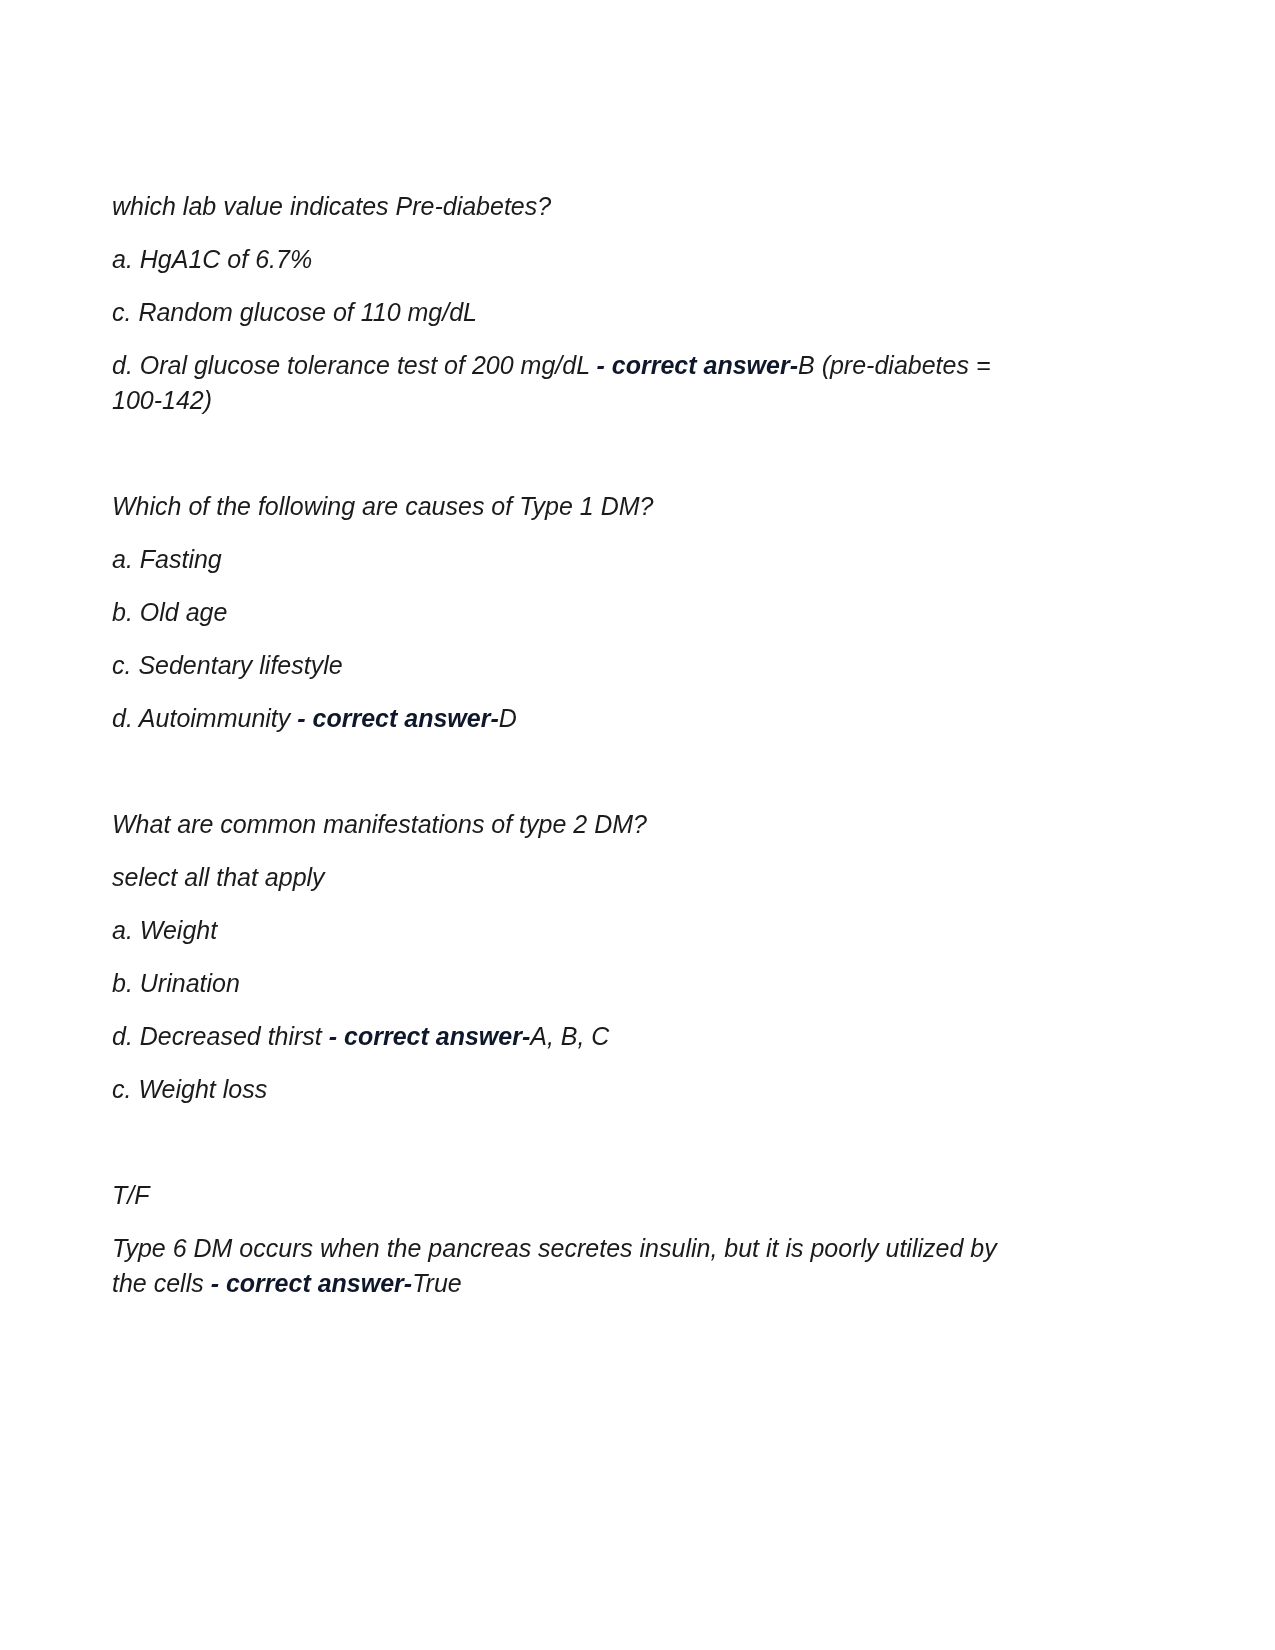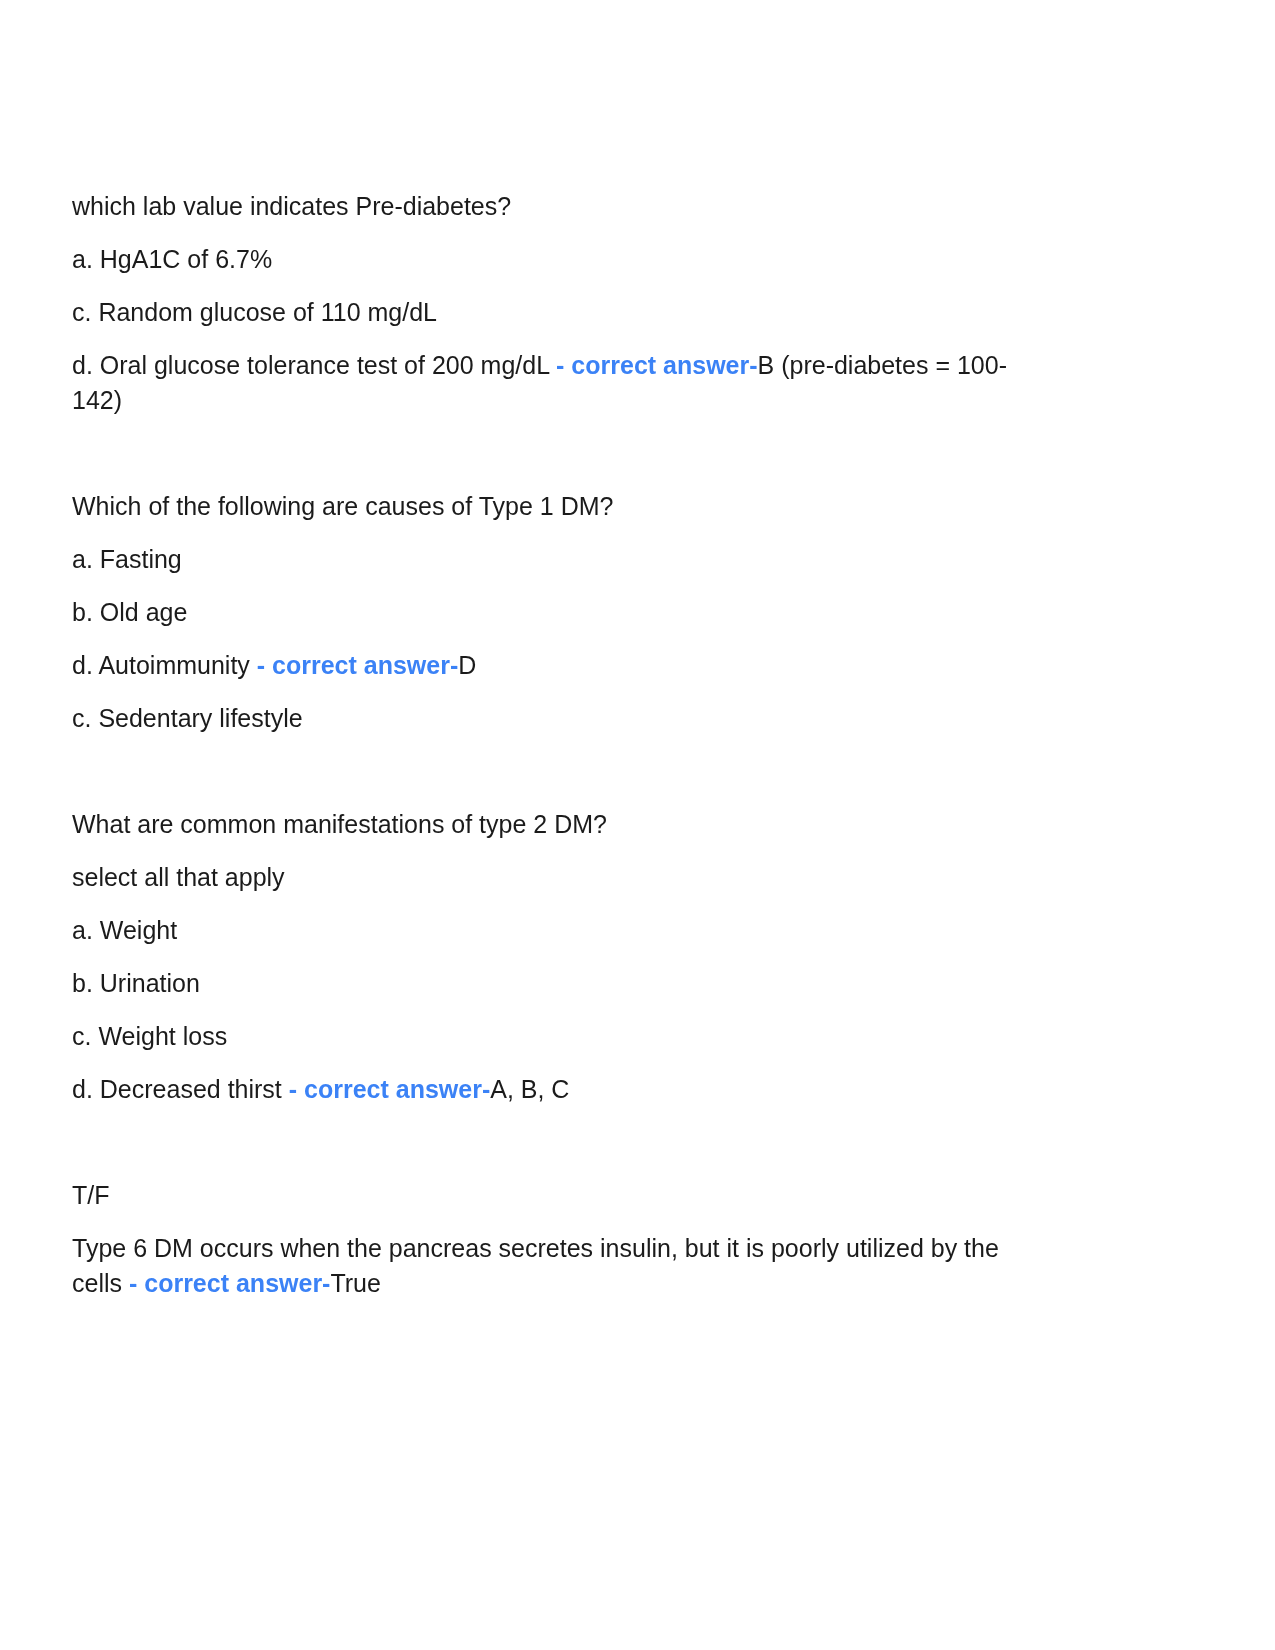--- a/index.html
+++ b/index.html
@@ -6,59 +6,60 @@
     margin: 0;
     padding: 0;
     background: #ffffff;
   }
   .page {
     position: relative;
     width: 1168px;
     height: 1650px;
     background: #ffffff;
     box-sizing: border-box;
-    padding: 189px 142px 0 72px;
+    padding: 189px 142px 0 112px;
     font-family: "Liberation Sans", sans-serif;
     font-size: 25px;
     line-height: 35px;
     color: #1b1b1b;
     overflow: hidden;
+    font-style: italic;
   }
   .doc-body p.para {
     margin: 0 0 18px 0;
     white-space: pre-wrap;
   }
   .doc-body p.spacer {
     height: 35px;
     margin: 0 0 18px 0;
   }
   .doc-body .answer-run {
-    color: #3b82f6;
+    color: #0f172a;
     font-weight: bold;
   }
 </style>
 </head>
 <body>
 
 <div class="page">
   <div class="doc-body" id="doc-body">
       <p class="para"><span>which lab value indicates Pre-diabetes?</span></p>
       <p class="para"><span>a. HgA1C of 6.7%</span></p>
       <p class="para"><span>c. Random glucose of 110 mg/dL</span></p>
       <p class="para"><span>d. Oral glucose tolerance test of 200 mg/dL </span><span class="answer-run">- correct answer-</span><span>B (pre-diabetes = 100-142)</span></p>
       <p class="para spacer"></p>
       <p class="para"><span>Which of the following are causes of Type 1 DM?</span></p>
       <p class="para"><span>a. Fasting</span></p>
       <p class="para"><span>b. Old age</span></p>
+      <p class="para"><span>c. Sedentary lifestyle</span></p>
       <p class="para"><span>d. Autoimmunity </span><span class="answer-run">- correct answer-</span><span>D</span></p>
-      <p class="para"><span>c. Sedentary lifestyle</span></p>
       <p class="para spacer"></p>
       <p class="para"><span>What are common manifestations of type 2 DM?</span></p>
       <p class="para"><span>select all that apply</span></p>
       <p class="para"><span>a. Weight</span></p>
       <p class="para"><span>b. Urination</span></p>
+      <p class="para"><span>d. Decreased thirst </span><span class="answer-run">- correct answer-</span><span>A, B, C</span></p>
       <p class="para"><span>c. Weight loss</span></p>
-      <p class="para"><span>d. Decreased thirst </span><span class="answer-run">- correct answer-</span><span>A, B, C</span></p>
       <p class="para spacer"></p>
       <p class="para"><span>T/F</span></p>
       <p class="para"><span>Type 6 DM occurs when the pancreas secretes insulin, but it is poorly utilized by the cells </span><span class="answer-run">- correct answer-</span><span>True</span></p>
     </div>
 </div>
 
 </body></html>

